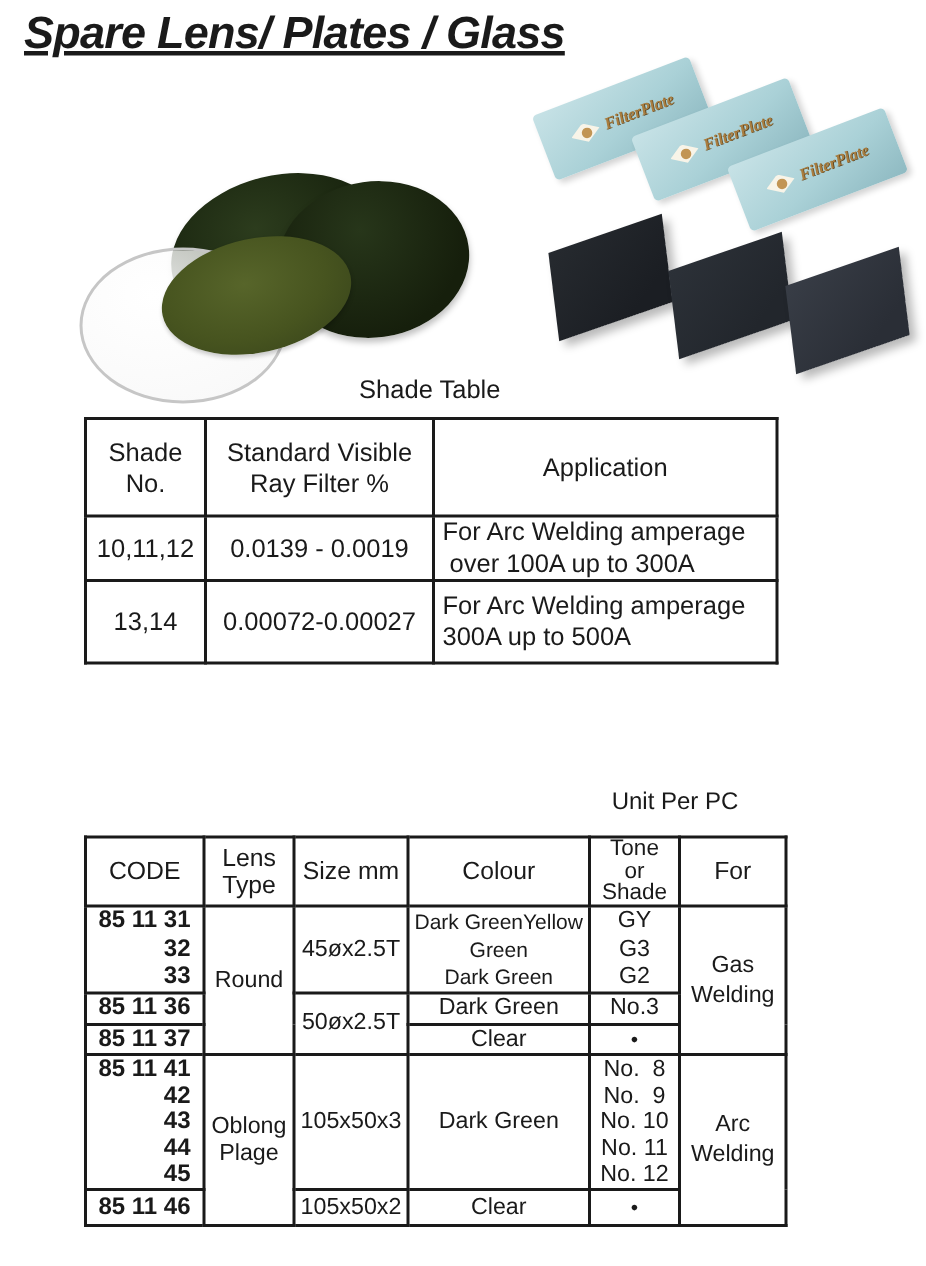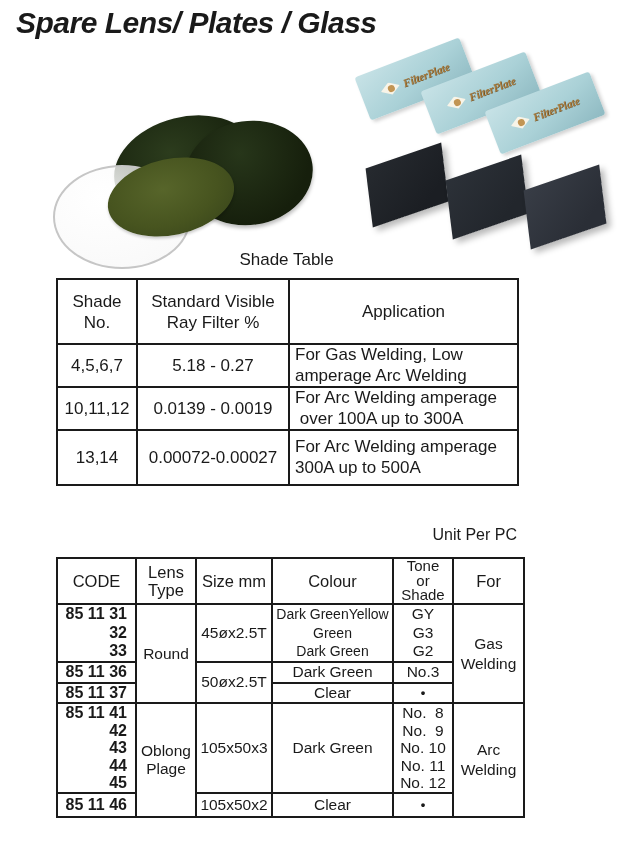--- a/index.html
+++ b/index.html
@@ -2,21 +2,21 @@
 <html><head>
 <meta charset="utf-8">
 <style>
   html,body{margin:0;padding:0;}
   body{width:617px;height:844px;background:#ffffff;position:relative;
        font-family:"Liberation Sans",sans-serif;color:#1a1a1a;overflow:hidden;}
   .abs{position:absolute;}
 
   
   .page-title{left:16px;top:6px;font-size:30px;font-weight:bold;font-style:italic;
-              letter-spacing:-0.5px;white-space:nowrap;}
+              letter-spacing:-0.5px;white-space:nowrap;text-decoration:underline;}
 
   
   .photo-left{left:25px;top:55px;width:300px;height:195px;}
   .disc{position:absolute;border-radius:50%;}
   .disc-dark1{left:88px;top:62px;width:146px;height:100px;transform:rotate(-14deg);
               background:radial-gradient(ellipse at 42% 32%,#2c3c1d 0%,#18230e 65%,#111a09 100%);
               box-shadow:0 3px 4px rgba(0,0,0,0.25);}
   .disc-dark2{left:160px;top:66px;width:128px;height:104px;transform:rotate(-8deg);
               background:radial-gradient(ellipse at 45% 30%,#27361a 0%,#161f0c 70%);
               box-shadow:0 3px 4px rgba(0,0,0,0.25);}
@@ -51,21 +51,21 @@
   table{border-collapse:collapse;table-layout:fixed;}
   th,td{border:2px solid #1a1a1a;padding:0;vertical-align:middle;text-align:center;
         font-weight:normal;overflow:hidden;}
 
   .shade-title{left:56px;top:250px;width:461px;text-align:center;font-size:17px;}
   .shade-table{left:56px;top:278px;width:461px;font-size:17px;}
   .shade-table th{line-height:21px;}
   .shade-table td{line-height:20px;}
   .app-cell{text-align:left !important;padding-left:5px !important;line-height:20.5px !important;}
 
-  .unit-caption{left:383px;top:526px;width:134px;text-align:right;font-size:16px;}
+  .unit-caption{left:383px;top:526px;width:134px;text-align:center;font-size:16px;}
   .unit-table{left:56px;top:557px;width:467px;font-size:15.5px;}
   .unit-table th{font-size:16.5px;line-height:18px;}
   th.tone-h{font-size:15px;line-height:14.5px;}
   td.code{font-weight:bold;text-align:right;padding-right:8px;font-size:16px;line-height:18.5px;}
   td.lh17{line-height:17.6px;}
   td.lines3{line-height:18.5px;}
   td.colour3{font-size:14px;line-height:18.5px;}
   td.for-cell{line-height:19.5px;}
   td.dot{font-size:13px;font-weight:bold;}
 </style>
@@ -106,26 +106,20 @@
       <col style="width:152px">
       <col style="width:229px">
     </colgroup>
   <tbody>
       <tr style="height:65px">
     <th class="ml">Shade
 No.</th>
     <th class="ml">Standard Visible
 Ray Filter %</th>
     <th>Application</th>
-  </tr>
-  <tr style="height:43px">
-    <td>4,5,6,7</td>
-    <td>5.18 - 0.27</td>
-    <td class="ml app-cell">For Gas Welding, Low
-amperage Arc Welding</td>
   </tr>
   <tr style="height:28px">
     <td>10,11,12</td>
     <td>0.0139 - 0.0019</td>
     <td class="ml app-cell">For Arc Welding amperage
 &nbsp;over 100A up to 300A</td>
   </tr>
   <tr style="height:55px">
     <td>13,14</td>
     <td>0.00072-0.00027</td>

